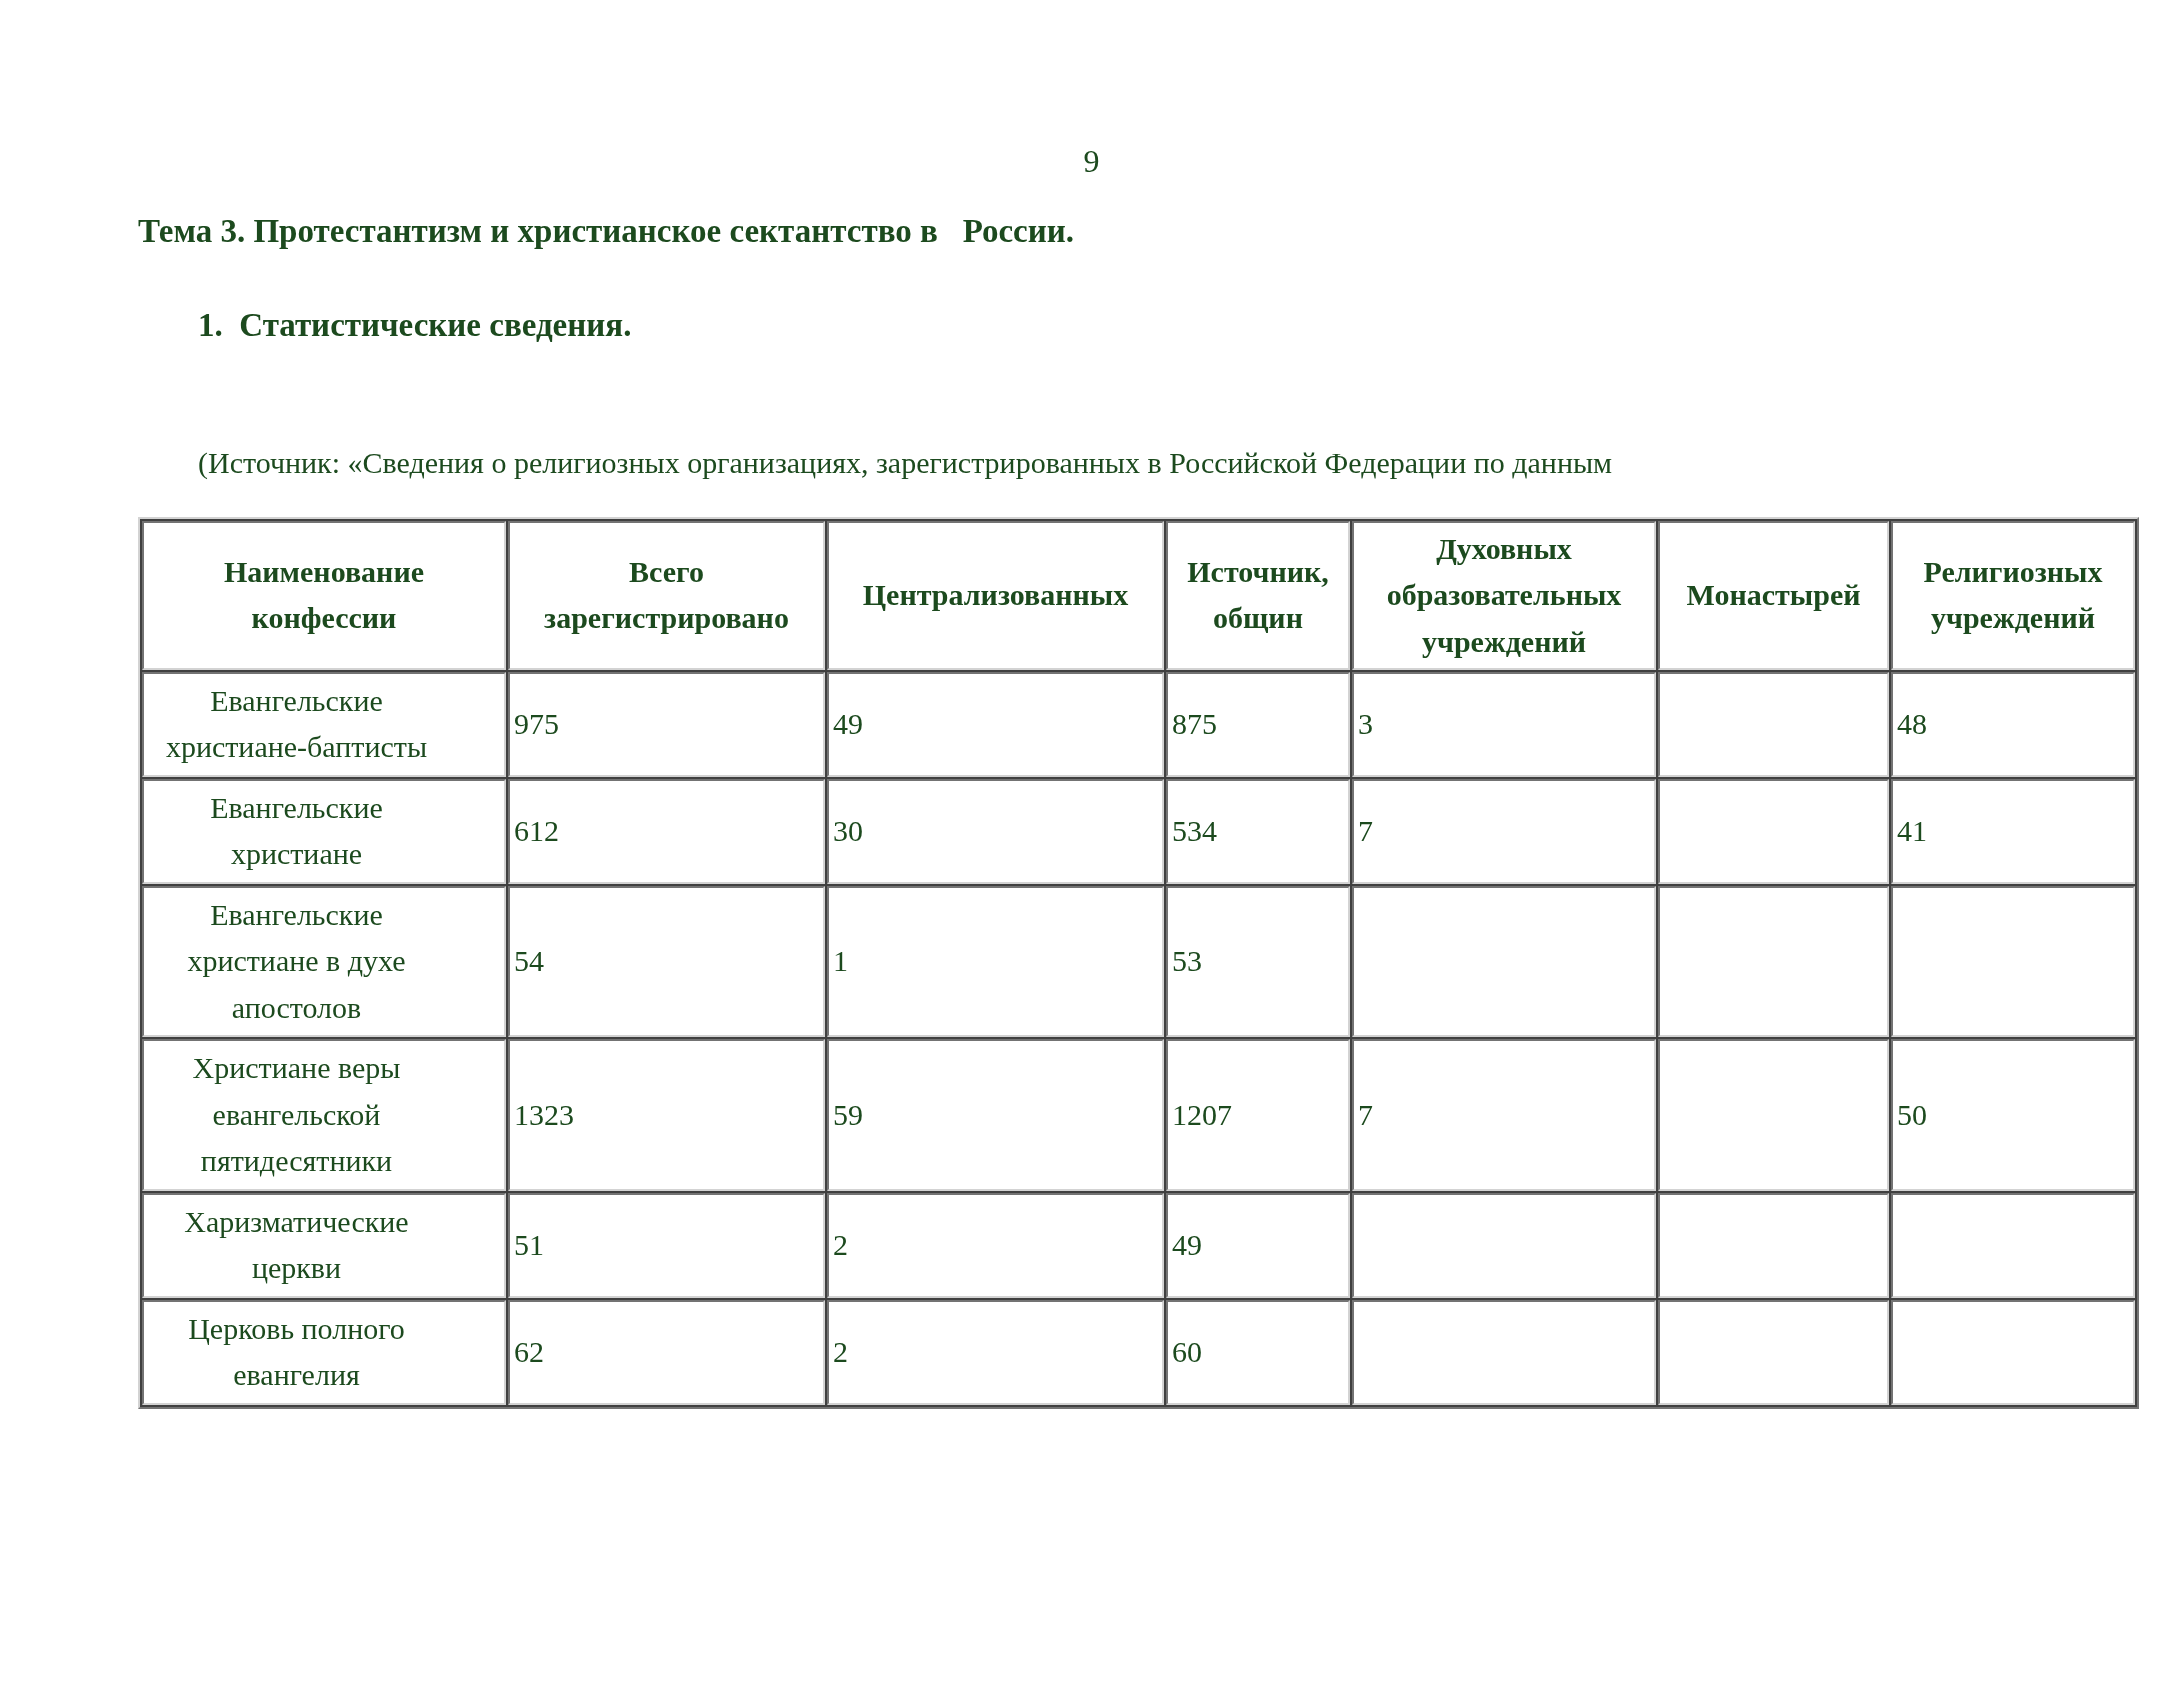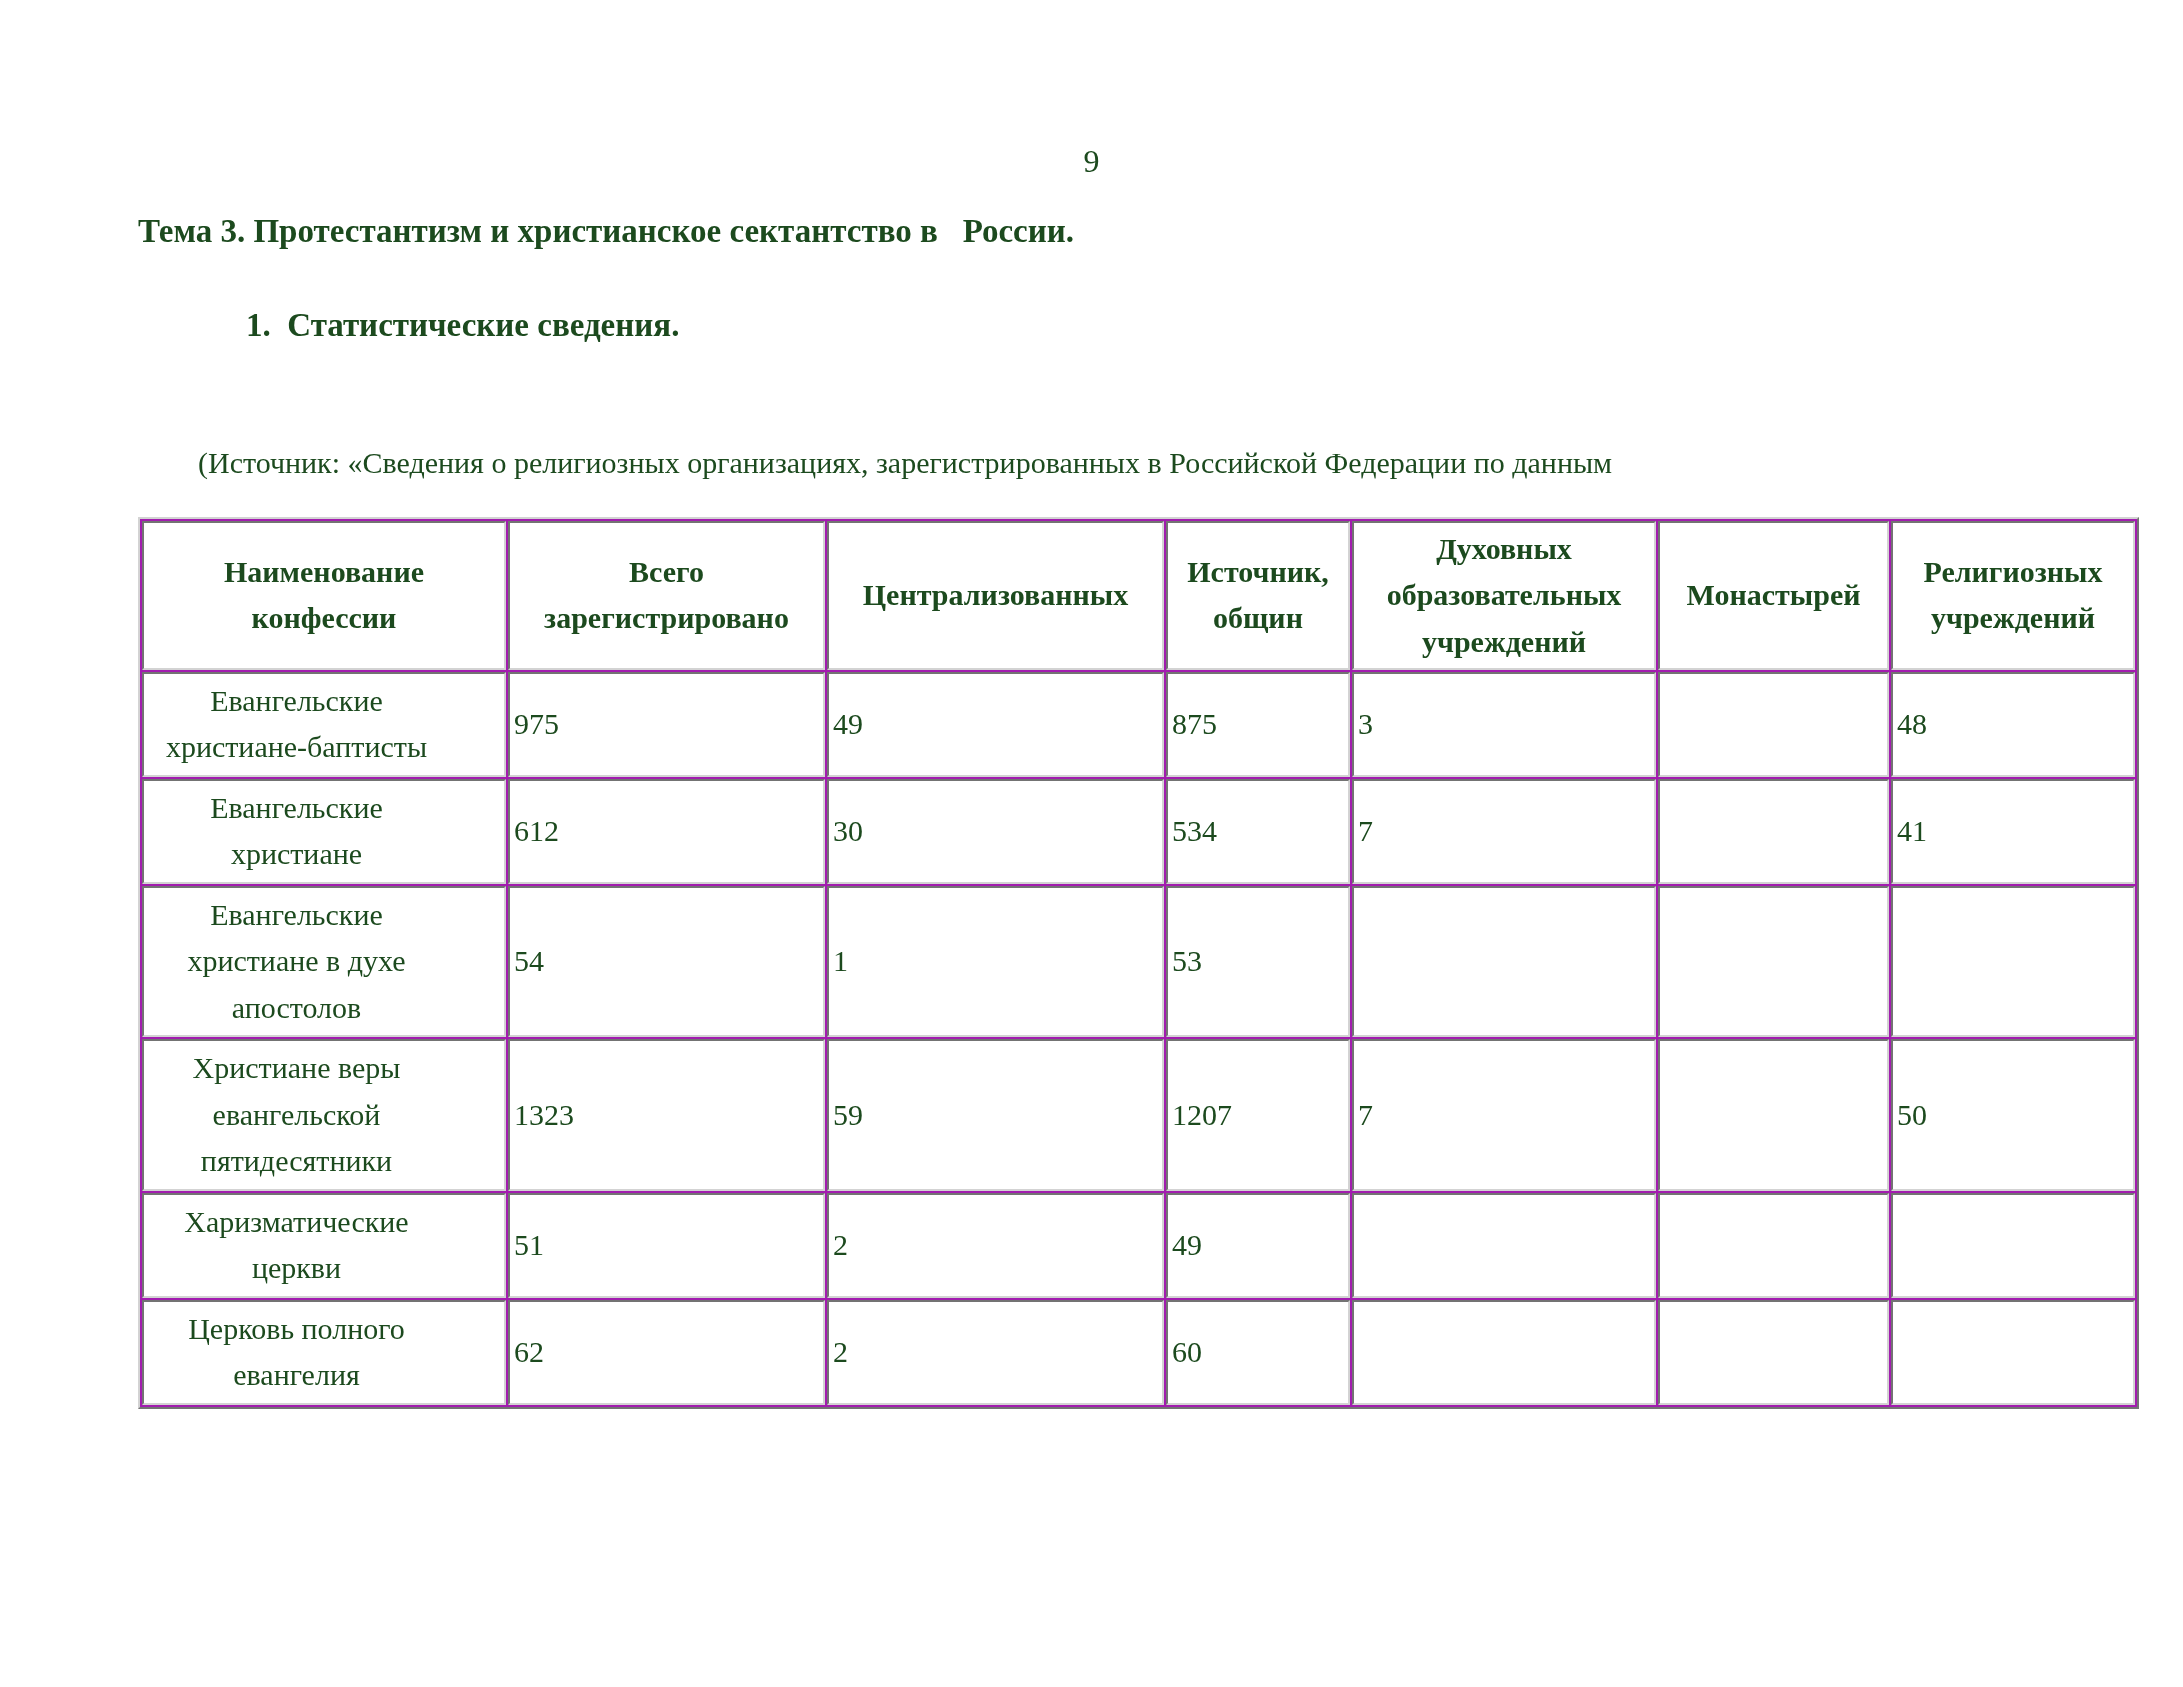--- a/index.html
+++ b/index.html
@@ -35,39 +35,38 @@
     line-height: 1.2;
   }
   .section-heading {
     position: absolute;
     top: 306px;
     left: 198px;
     font-size: 33px;
     font-weight: bold;
     white-space: pre-wrap;
     line-height: 1.2;
-    margin-left: 48px;
   }
   .source-note {
     position: absolute;
     top: 355px;
     left: 198px;
     font-size: 30px;
     line-height: 1.44;
     white-space: pre-wrap;
   }
   table.stats {
     position: absolute;
     top: 517px;
     left: 138px;
     width: 2001px;
     table-layout: fixed;
     border-collapse: separate;
     border-spacing: 2px;
-    background: #a21caf;
+    background: #404040;
     border-top: 2.6px solid #d3d3d3;
     border-left: 2.6px solid #d3d3d3;
     border-bottom: 2.6px solid #737373;
     border-right: 2.6px solid #737373;
     font-size: 30px;
     line-height: 1.55;
   }
   table.stats th, table.stats td {
     border-top: 2.6px solid #737373;
     border-left: 2.6px solid #737373;

